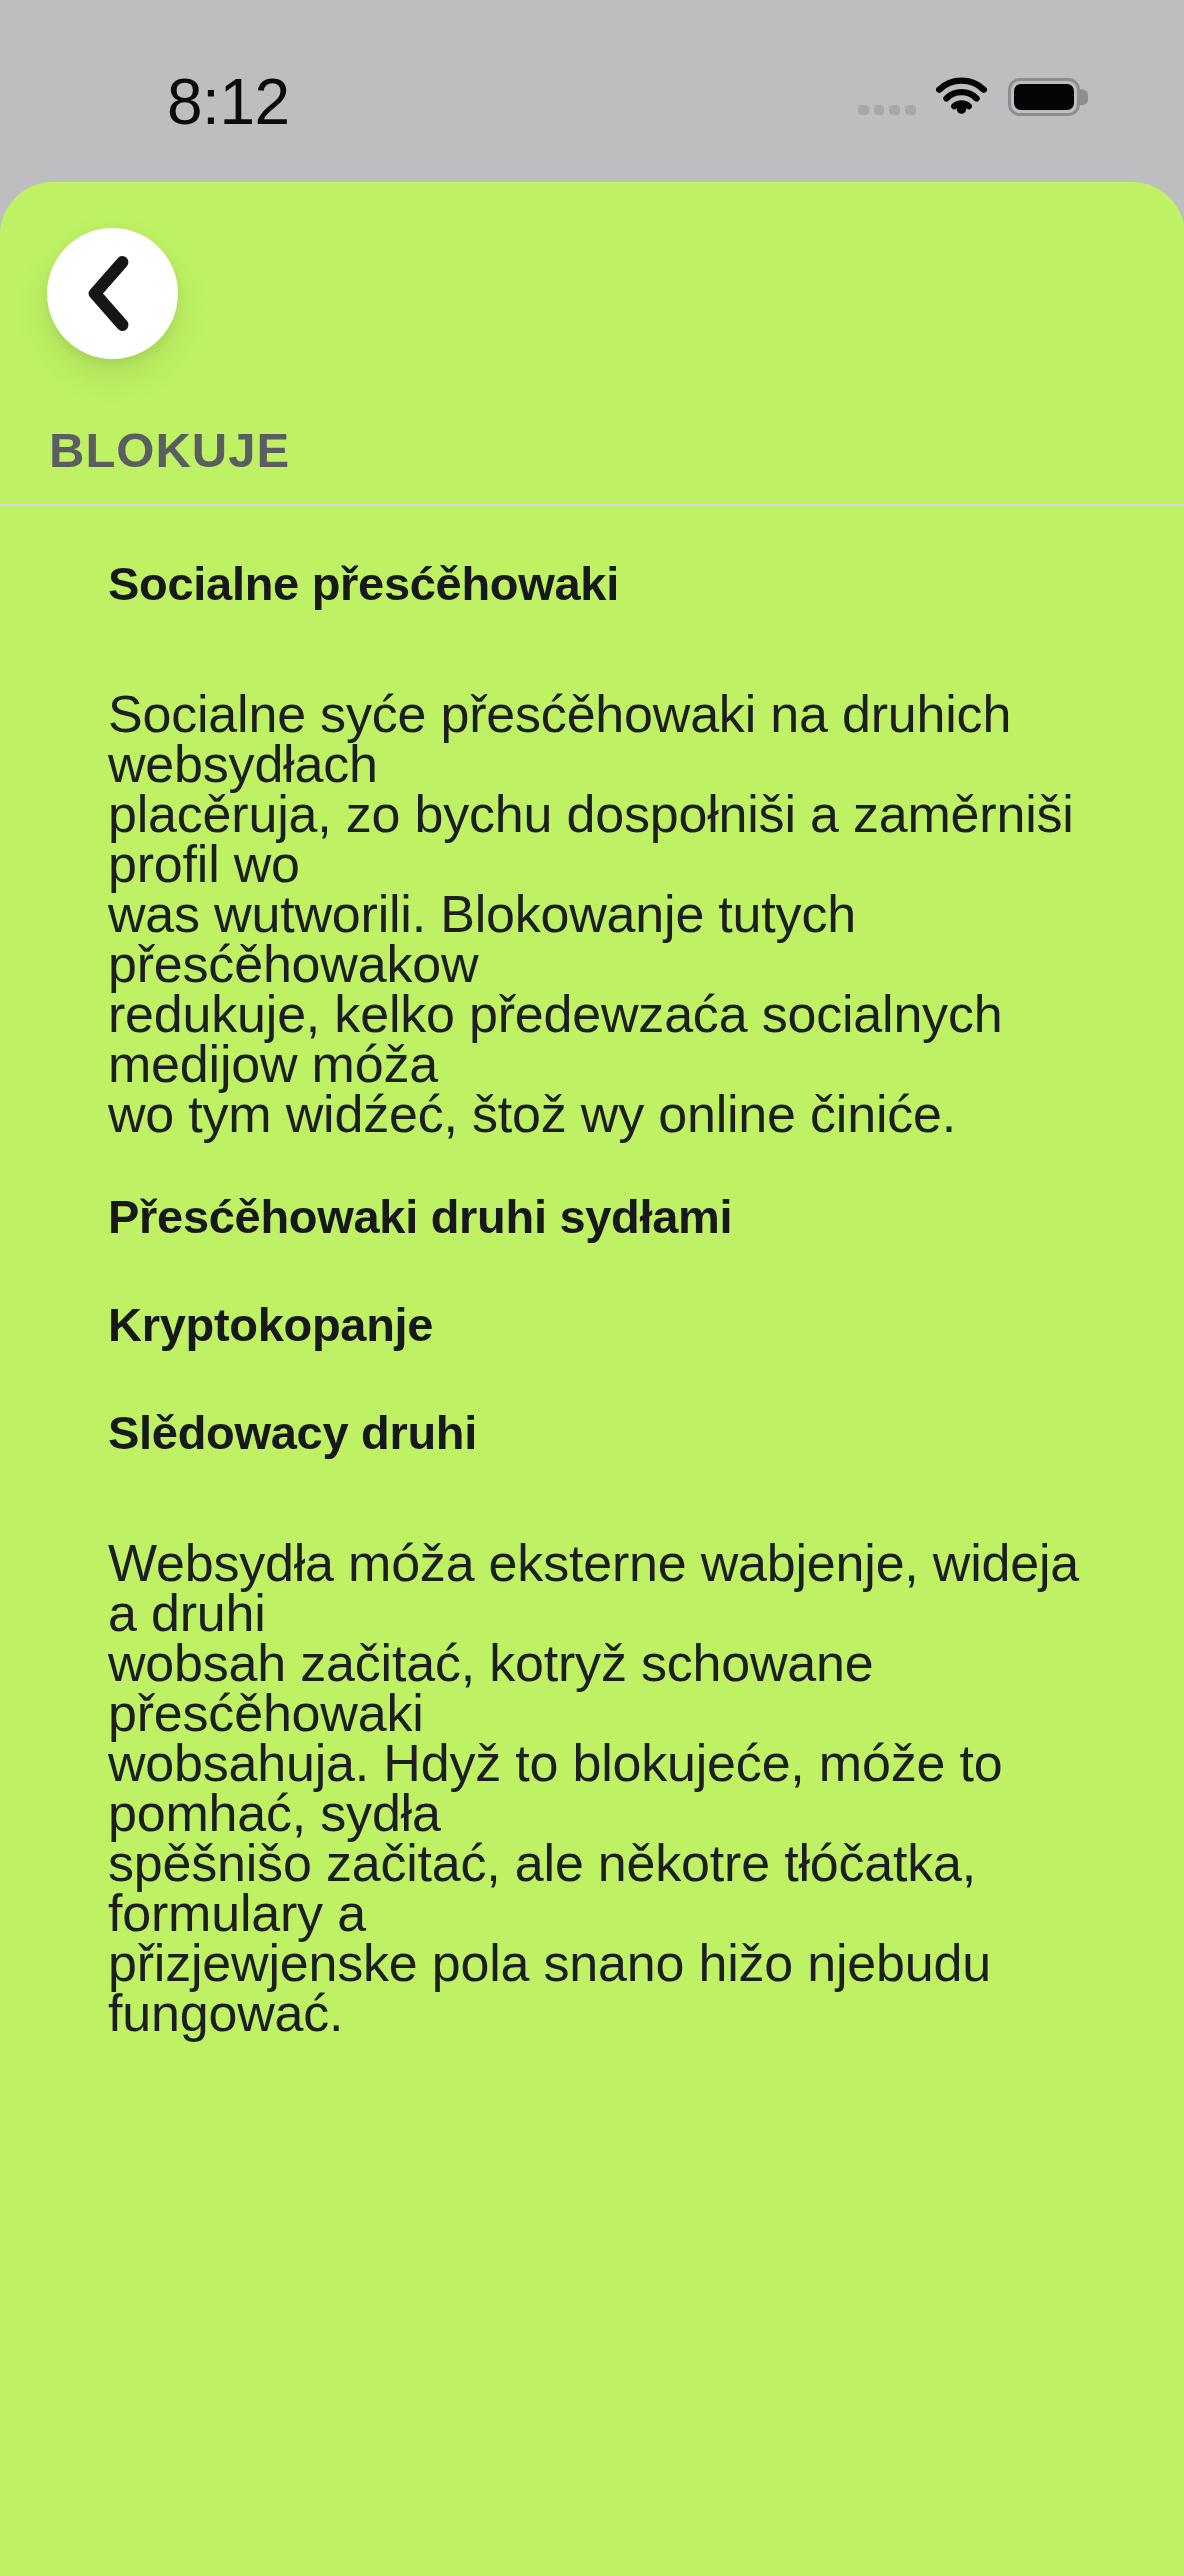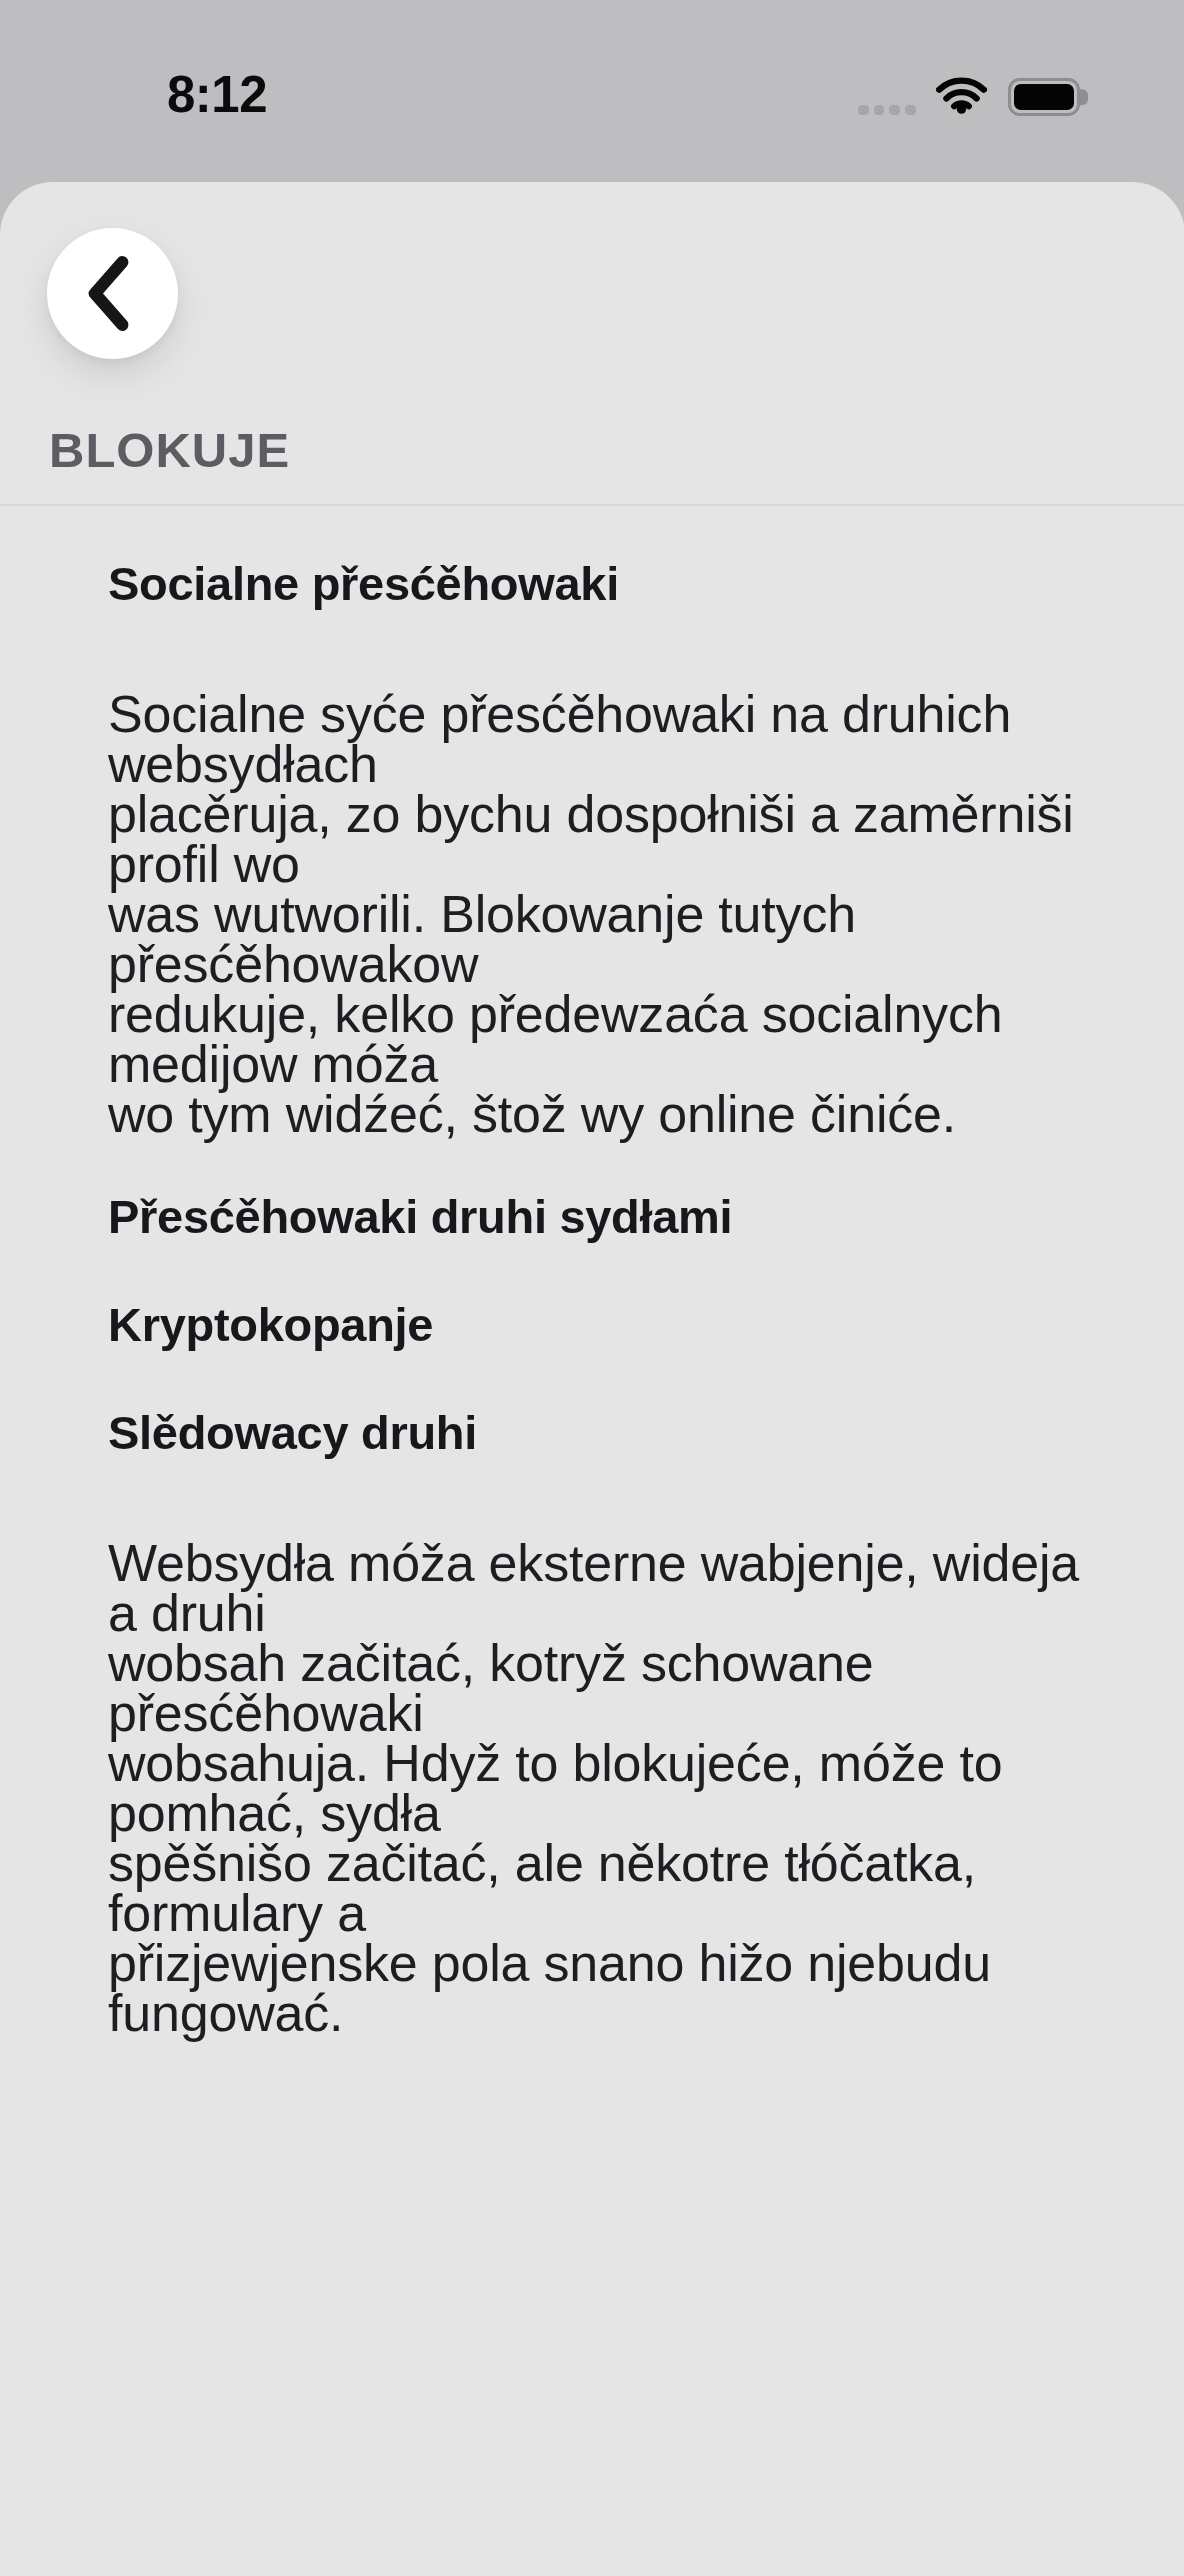--- a/index.html
+++ b/index.html
@@ -8,41 +8,41 @@
     background:#bebec0;
     font-family:"Liberation Sans","DejaVu Sans",sans-serif;
     overflow:hidden;
     position:relative;
   }
 
   
   .status-bar { position:absolute; top:0; left:0; width:1185px; height:182px; }
   .status-time {
     position:absolute; left:167px; top:65px;
-    font-size:51px; font-weight:700; color:#0b0b0d; letter-spacing:-0.5px;
+    font-size:64px; font-weight:400; color:#0b0b0d; letter-spacing:-0.5px;
   }
   .status-icons {
     position:absolute; top:77px; right:105px;
     display:flex; align-items:flex-start; gap:20.6px;
   }
   .signal { display:flex; gap:4.9px; margin-top:27.5px; }
   .signal i { display:block; width:10.8px; height:10.8px; border-radius:3.9px; background:#a7a7ab; }
   .wifi { width:51px; height:37px; }
   .battery { position:relative; width:72px; height:38px; margin-top:1px;
     border:3.9px solid #8e8e92; border-radius:11.8px; box-sizing:border-box; }
   .battery .fill { position:absolute; top:2.9px; left:2.9px; right:2.9px; bottom:2.9px;
     background:#050505; border-radius:6.9px; }
   .battery .nub { position:absolute; right:-10.8px; top:50%; transform:translateY(-50%);
     width:7.9px; height:15.7px; background:#8e8e92; border-radius:0 5.9px 5.9px 0; }
 
   
   .sheet {
     position:absolute; top:182px; left:0;
     width:1185px; height:2394px;
-    background:#e5e5e5;
+    background:#bef264;
     border-radius:53px 53px 0 0;
   }
   .back-btn {
     position:absolute; left:47px; top:46px;
     width:131px; height:131px; border-radius:50%;
     background:#ffffff; border:none; padding:0; cursor:pointer;
     box-shadow:0 15.7px 35px rgba(0,0,0,0.10), 0 3.9px 9.8px rgba(0,0,0,0.05);
     display:flex; align-items:center; justify-content:center;
   }
   .back-btn svg { transform:translateX(-3.9px); }

